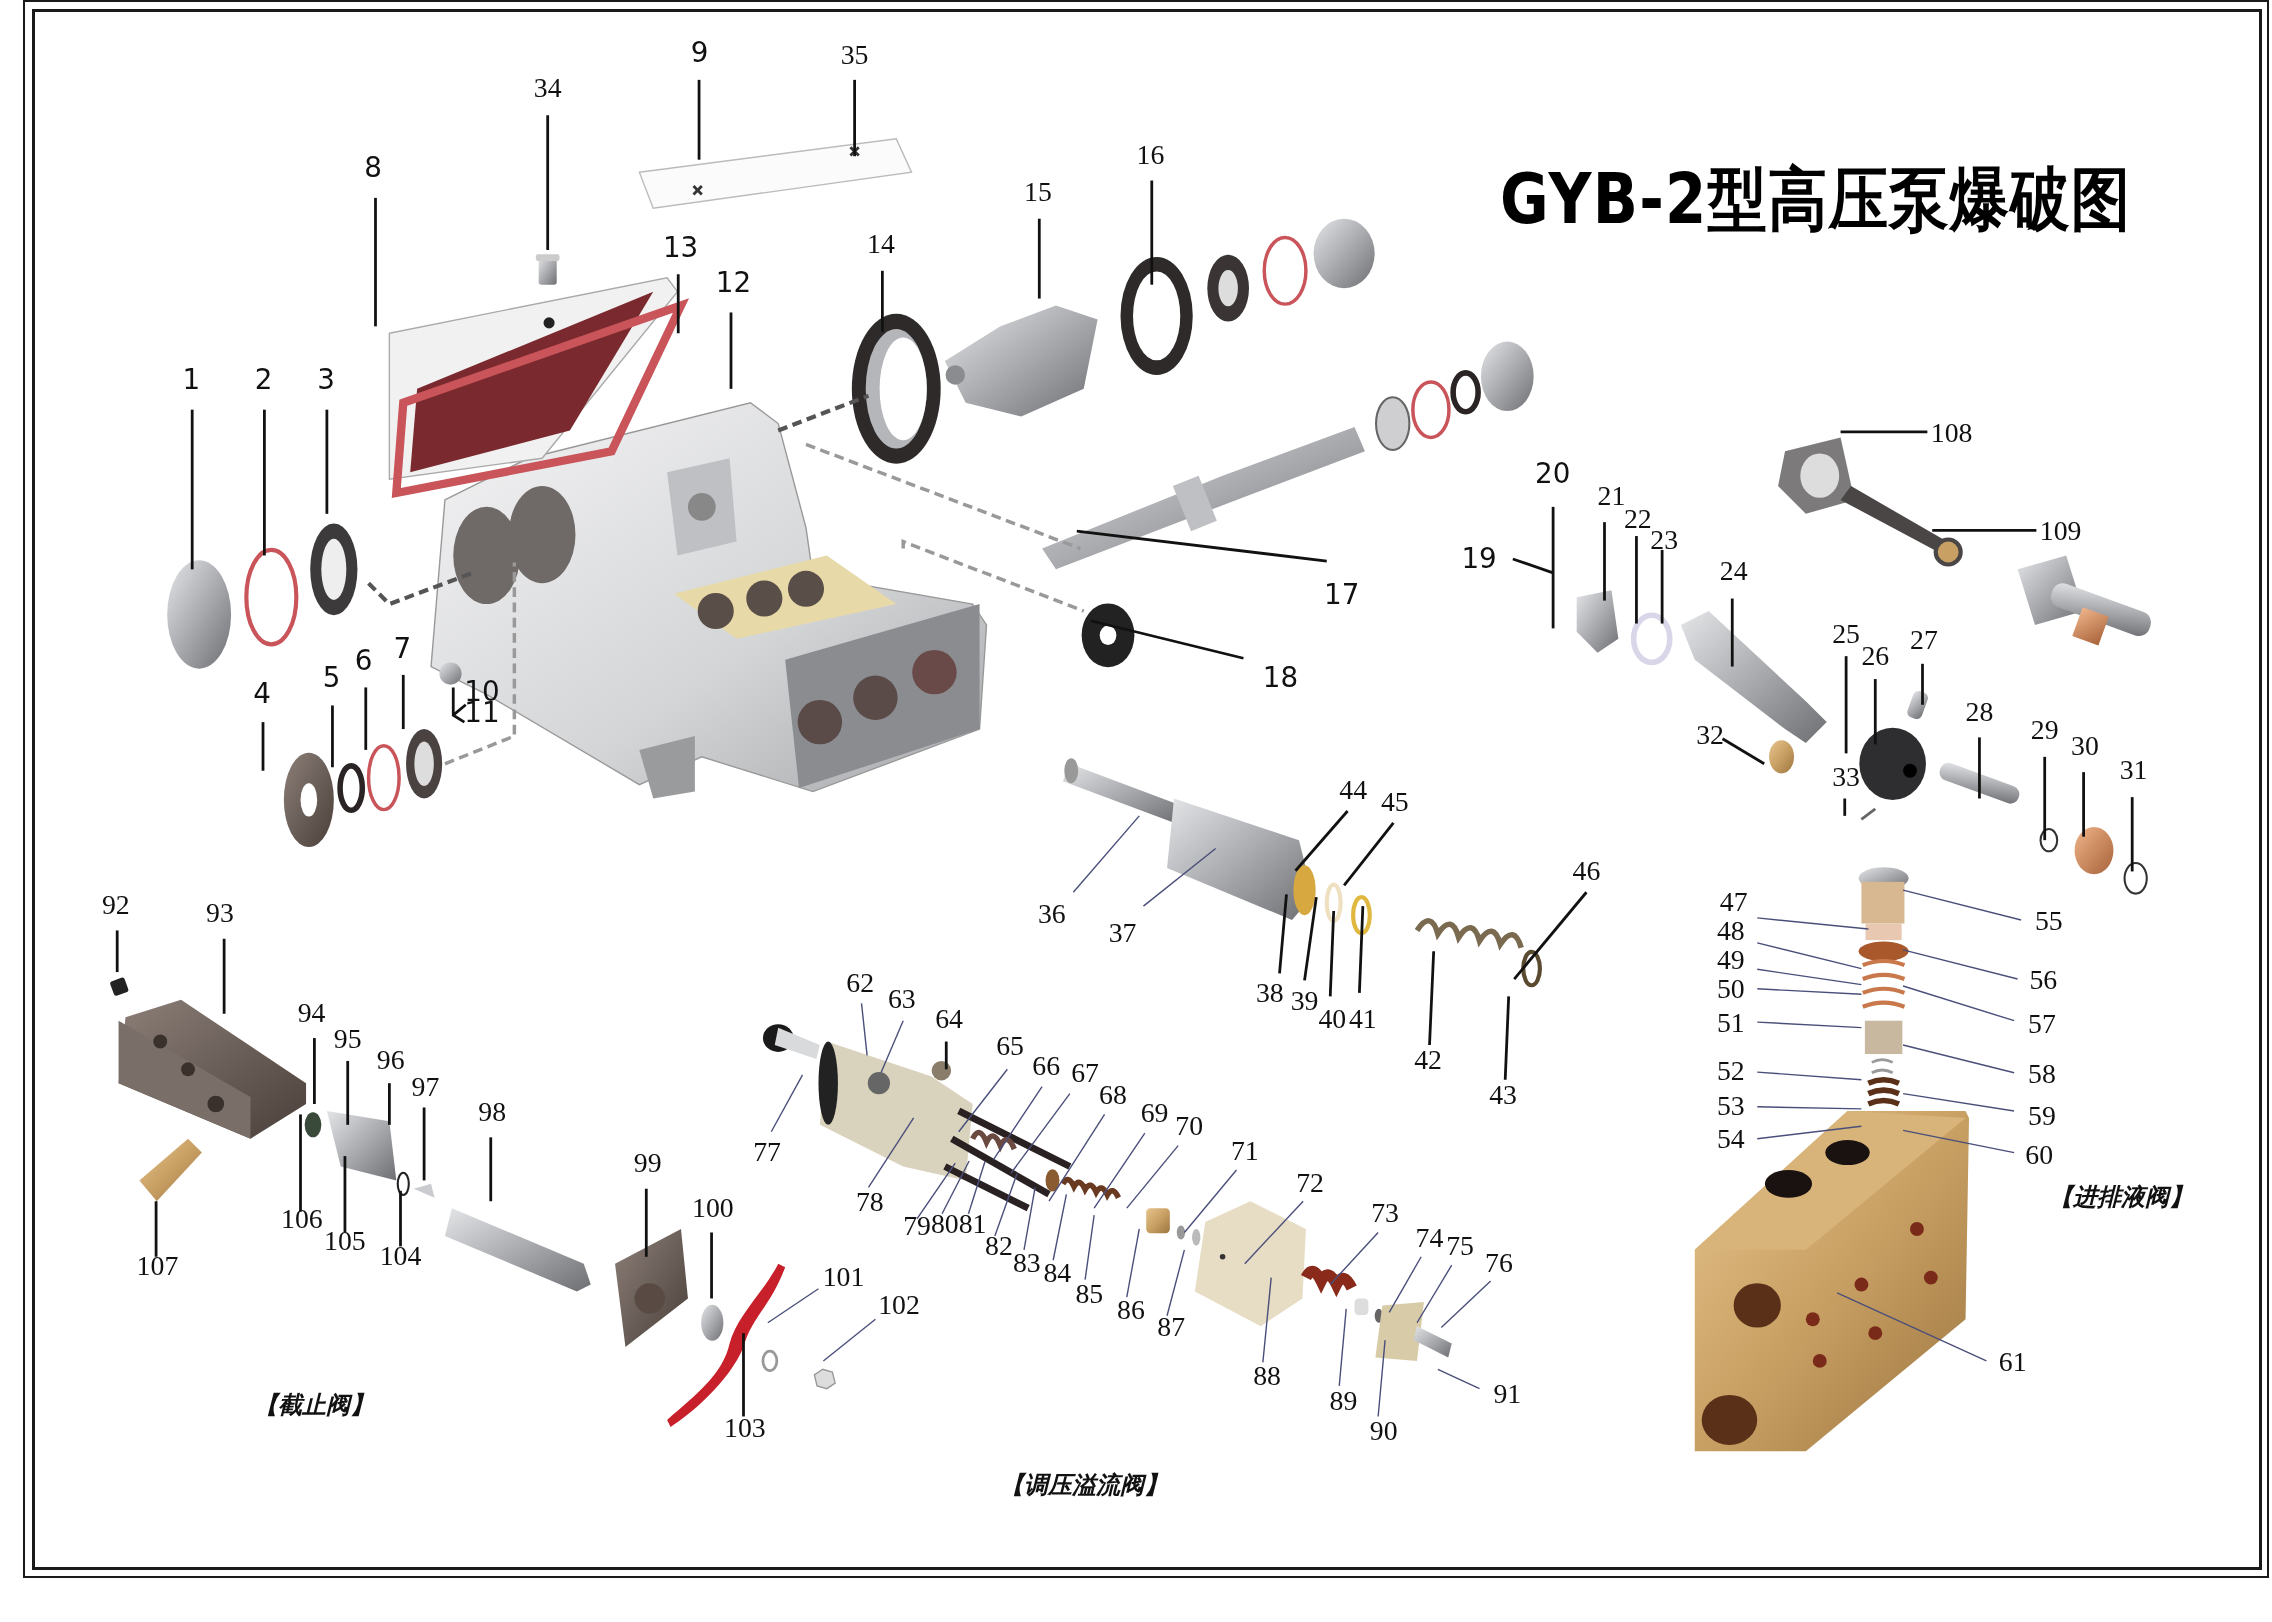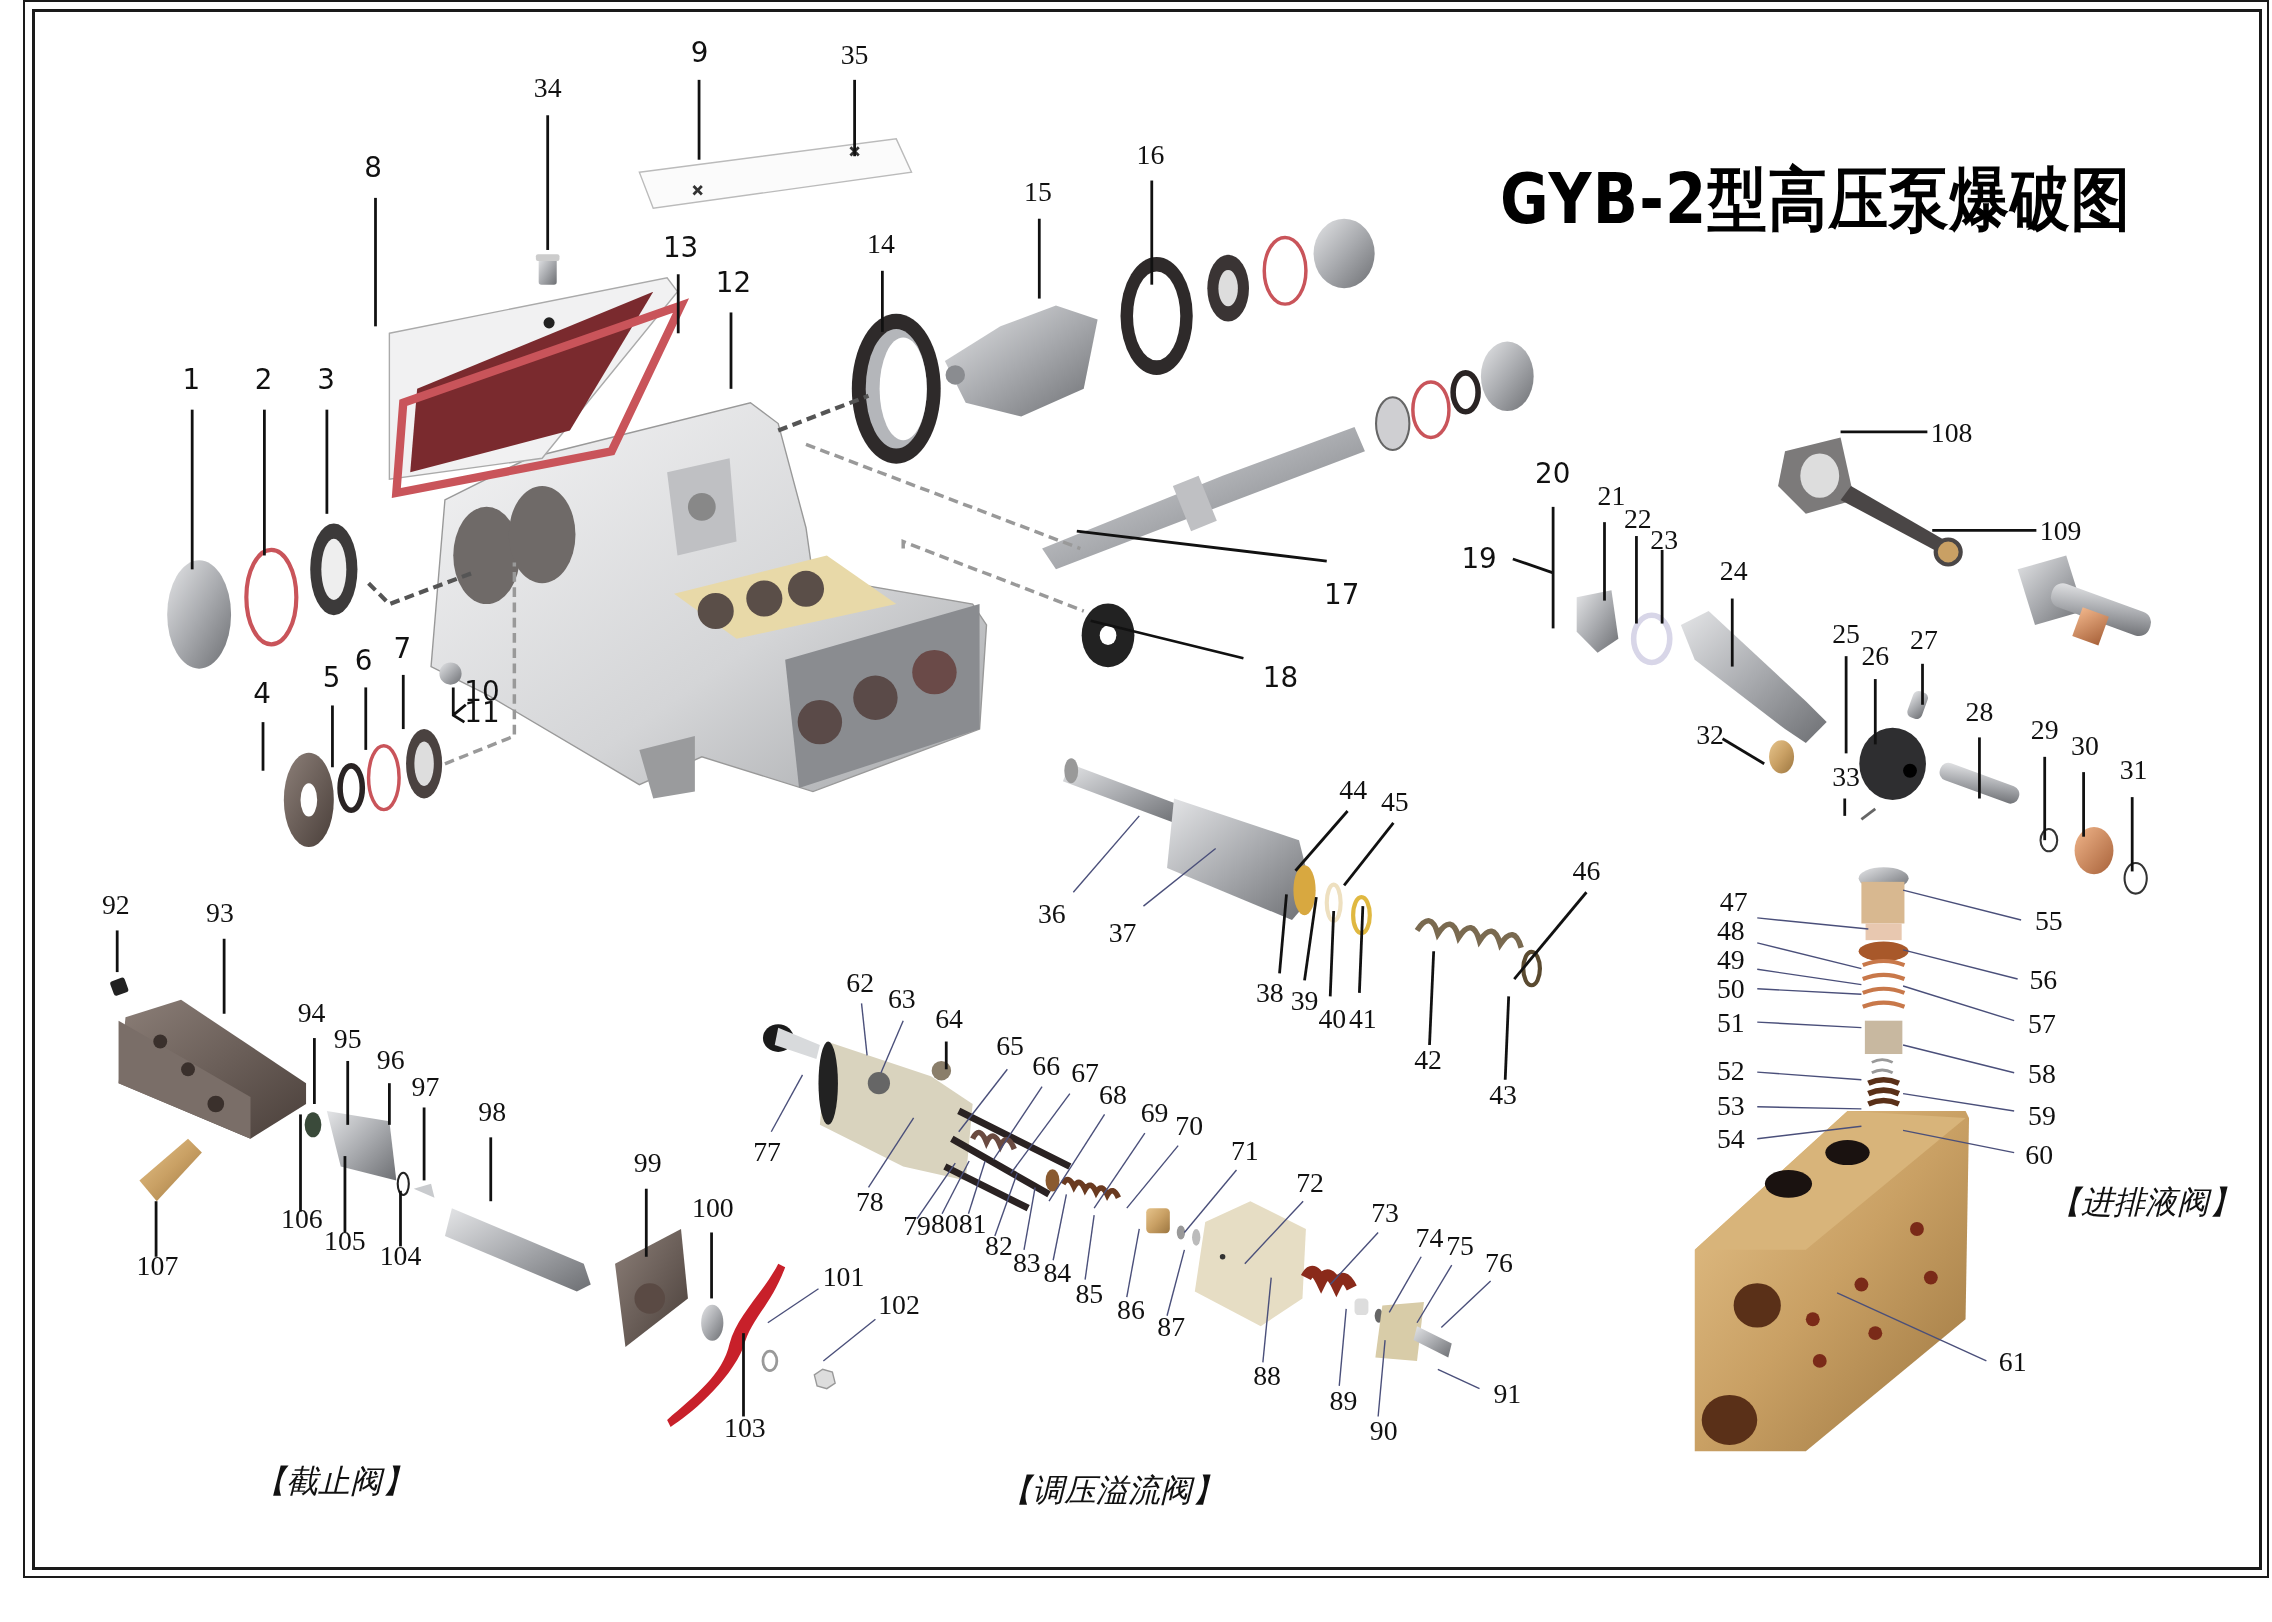--- a/index.html
+++ b/index.html
@@ -1,21 +1,21 @@
 <!DOCTYPE html>
 <html style="font-size:11px"><head>
 <meta charset="utf-8">
 <style>
   html, body { margin: 0; padding: 0; background: #ffffff; }
   body { width: 2273px; height: 1622px; position: relative; overflow: hidden; font-family: "Liberation Serif", "DejaVu Serif", serif; }
   .frame-outer { position: absolute; left: 23px; top: 0px; width: 2246px; height: 1578px; border: 2.8px solid #1a1a1a; box-sizing: border-box; }
   .frame-inner { position: absolute; left: 32px; top: 9px; width: 2230px; height: 1561px; border: 3.5px solid #1a1a1a; box-sizing: border-box; }
   #diagram { position: absolute; left: 0; top: 0; width: 2273px; height: 1622px; }
   .title { position: absolute; left: 1500px; top: 154px; font-family: "DejaVu Sans", "Liberation Sans", sans-serif; font-weight: bold; font-size: 69px; letter-spacing: 1.4px; color: #000; transform: scaleX(0.86); transform-origin: left top; white-space: nowrap; }
-  .section-label { position: absolute; font-family: "DejaVu Sans", sans-serif; font-weight: normal; font-style: italic; font-size: 32px; color: #111; white-space: nowrap; }
+  .section-label { position: absolute; font-family: "DejaVu Sans", sans-serif; font-weight: bold; font-style: italic; font-size: 24px; color: #111; white-space: nowrap; }
   .lbl { font-family: "Liberation Serif", "DejaVu Serif", serif; font-size: 40px; fill: #111; }
   .lbl-sans { font-family: "DejaVu Sans", sans-serif; font-size: 40px; fill: #111; }
   .lead { stroke: #111; stroke-width: 4; fill: none; }
   .lead-thin { stroke: #4a4f7a; stroke-width: 2; fill: none; }
   .dash { stroke: #555; stroke-width: 6; stroke-dasharray: 14 8; fill: none; }
   .dash-light { stroke: #999; stroke-width: 5; stroke-dasharray: 14 8; fill: none; }
 </style>
 </head>
 <body>
 
@@ -461,16 +461,16 @@
       <text x="546" y="1822" class="lbl">104</text>
       <text x="466" y="1800" class="lbl">105</text>
       <text x="404" y="1768" class="lbl">106</text>
       <text x="196" y="1836" class="lbl">107</text>
       <text x="2780" y="637" class="lbl">108</text>
       <text x="2937" y="778" class="lbl">109</text>
     </g>
 </svg>
 
 <div class="title">GYB-2型高压泵爆破图</div>
-<div class="section-label" style="left:254px; top:1460px;">【截止阀】</div>
+<div class="section-label" style="left:254px; top:1389px;">【截止阀】</div>
 <div class="section-label" style="left:1000px; top:1469px;">【调压溢流阀】</div>
 <div class="section-label" style="left:2049px; top:1181px;">【进排液阀】</div>
 
 
 </body></html>

